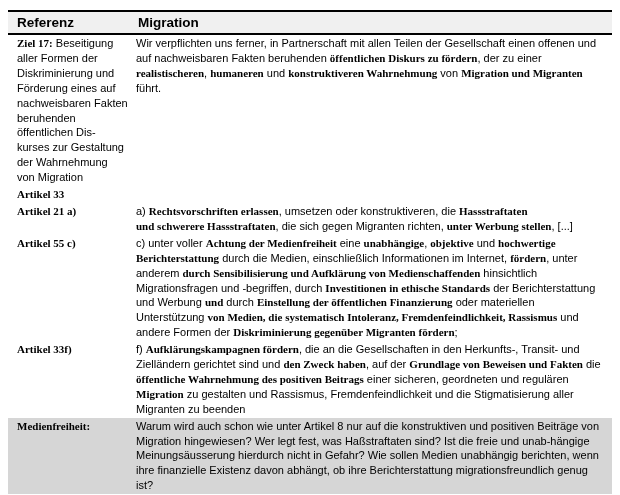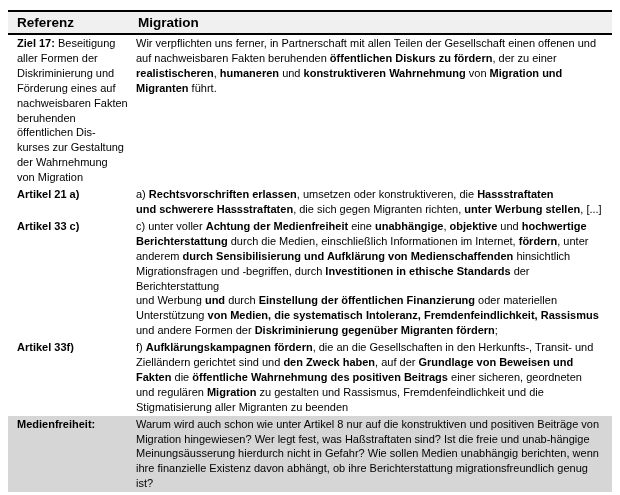--- a/index.html
+++ b/index.html
@@ -42,21 +42,21 @@
     background: var(--header-bg);
     border-bottom: 2px solid var(--border);
     font-size: 13.5px;
     line-height: 17px;
     font-weight: bold;
     padding-top: 2px;
     padding-bottom: 2px;
   }
   td.ref-cell { padding-right: 1px; }
   td.wort-cell { padding-left: 7px; }
-  .b { font-weight: bold; }
+  .b { font-weight: bold; font-family: Liberation Serif, serif; }
   tr.highlight td { background: var(--highlight-bg); }
 </style>
 </head>
 <body>
 
 <div class="page">
   <table class="doc-table">
     <colgroup>
       <col class="col-ref">
       <col class="col-wort">
@@ -66,25 +66,29 @@
         <th>Referenz</th>
         <th>Migration</th>
       </tr>
     </thead>
     <tbody>
       <tr>
         <td class="ref-cell"><span class="b">Ziel 17:</span><span> Beseitigung aller Formen der Diskriminierung und Förderung eines auf nachweisbaren Fakten beruhenden öffentlichen Dis-kurses zur Gestaltung der Wahrnehmung von Migration</span></td>
         <td class="wort-cell"><span>Wir verpflichten uns ferner, in Partnerschaft mit allen Teilen der Gesellschaft einen offenen und auf nachweisbaren Fakten beruhenden </span><span class="b">öffentlichen Diskurs zu fördern</span><span>, der zu einer </span><span class="b">realistischeren</span><span>, </span><span class="b">humaneren</span><span> und </span><span class="b">konstruktiveren Wahrnehmung</span><span> von </span><span class="b">Migration und Migranten</span><span> führt.</span></td>
       </tr>
       <tr>
+        <td class="ref-cell"><span class="b">Artikel 33</span></td>
+        <td class="wort-cell"></td>
+      </tr>
+      <tr>
         <td class="ref-cell"><span class="b">Artikel 21 a)</span></td>
         <td class="wort-cell"><span>a) </span><span class="b">Rechtsvorschriften erlassen</span><span>, umsetzen oder konstruktiveren, die </span><span class="b">Hassstraftaten</span><br><span class="b">und schwerere Hassstraftaten</span><span>, die sich gegen Migranten richten, </span><span class="b">unter Werbung stellen</span><span>, [...]</span></td>
       </tr>
       <tr>
-        <td class="ref-cell"><span class="b">Artikel 33 c)</span></td>
+        <td class="ref-cell"><span class="b">Artikel 55 c)</span></td>
         <td class="wort-cell"><span>c) unter voller </span><span class="b">Achtung der Medienfreiheit</span><span> eine </span><span class="b">unabhängige</span><span>, </span><span class="b">objektive</span><span> und </span><span class="b">hochwertige Berichterstattung</span><span> durch die Medien, einschließlich Informationen im Internet, </span><span class="b">fördern</span><span>, unter anderem </span><span class="b">durch Sensibilisierung und Aufklärung von Medienschaffenden</span><span> hinsichtlich Migrationsfragen und -begriffen, durch </span><span class="b">Investitionen in ethische Standards</span><span> der Berichterstattung</span><br><span>und Werbung </span><span class="b">und</span><span> durch </span><span class="b">Einstellung der öffentlichen Finanzierung</span><span> oder materiellen Unterstützung </span><span class="b">von Medien, die systematisch Intoleranz, Fremdenfeindlichkeit, Rassismus</span><span> und andere Formen der </span><span class="b">Diskriminierung gegenüber Migranten fördern</span><span>;</span></td>
       </tr>
       <tr>
         <td class="ref-cell"><span class="b">Artikel 33f)</span></td>
         <td class="wort-cell"><span>f) </span><span class="b">Aufklärungskampagnen fördern</span><span>, die an die Gesellschaften in den Herkunfts-, Transit- und Zielländern gerichtet sind und </span><span class="b">den Zweck haben</span><span>, auf der </span><span class="b">Grundlage von Beweisen und Fakten</span><span> die </span><span class="b">öffentliche Wahrnehmung des positiven Beitrags</span><span> einer sicheren, geordneten und regulären </span><span class="b">Migration</span><span> zu gestalten und Rassismus, Fremdenfeindlichkeit und die Stigmatisierung aller Migranten zu beenden</span></td>
       </tr>
       <tr class="highlight">
         <td class="ref-cell"><span class="b">Medienfreiheit:</span></td>
         <td class="wort-cell"><span>Warum wird auch schon wie unter Artikel 8 nur auf die konstruktiven und positiven Beiträge von Migration hingewiesen? Wer legt fest, was Haßstraftaten sind? Ist die freie und unab-hängige Meinungsäusserung hierdurch nicht in Gefahr? Wie sollen Medien unabhängig berichten, wenn ihre finanzielle Existenz davon abhängt, ob ihre Berichterstattung migrationsfreundlich genug ist?</span></td>
       </tr>

